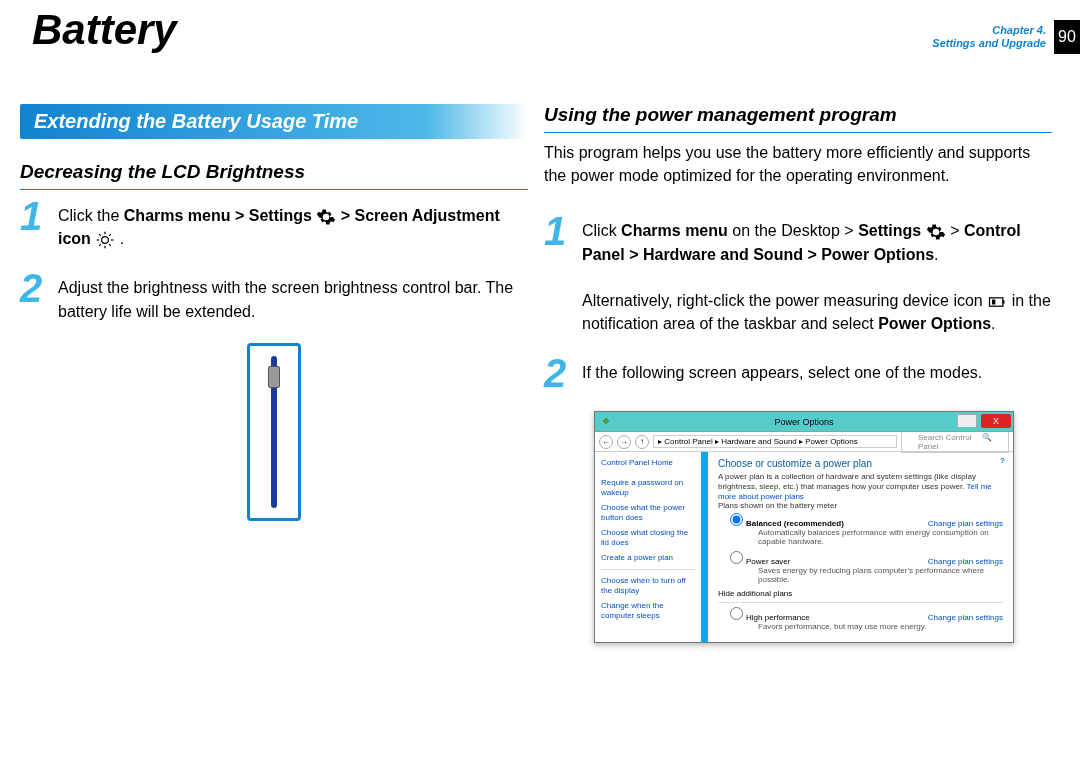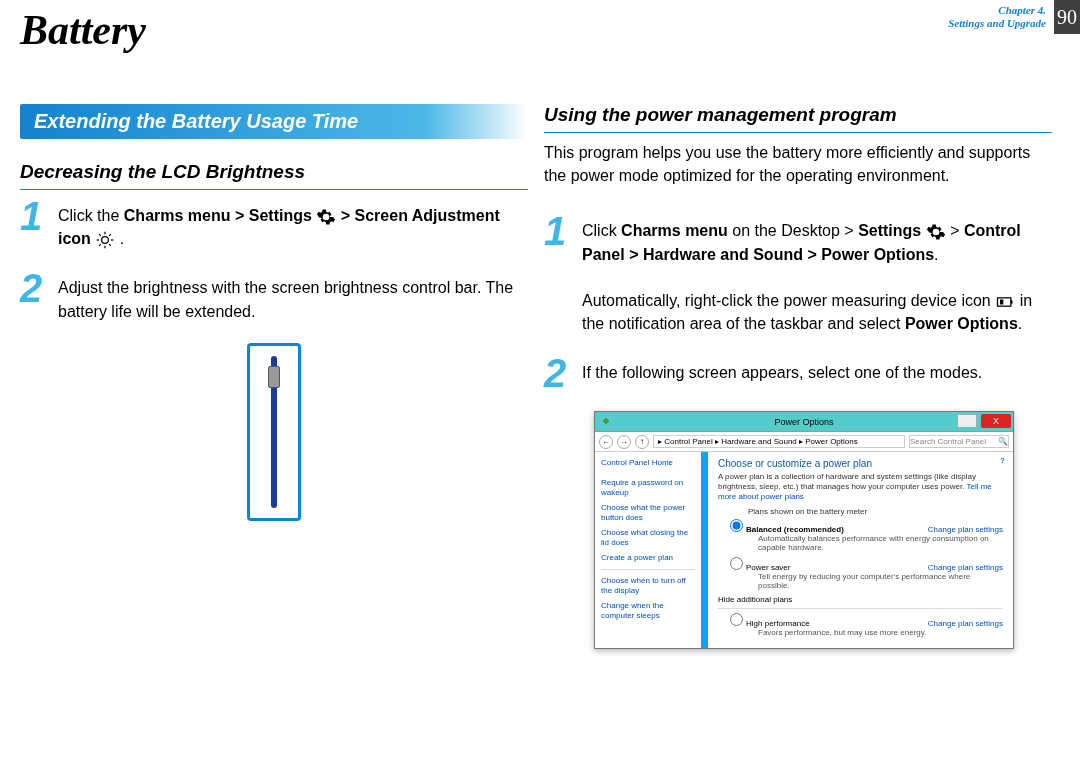--- a/index.html
+++ b/index.html
@@ -1,21 +1,21 @@
 <!DOCTYPE html>
 <html><head>
 <meta charset="utf-8">
 <style>
   * { box-sizing: border-box; margin: 0; padding: 0; }
   body { font-family: "Segoe UI", Arial, sans-serif; width: 1080px; height: 766px; background: #fff; color: #000; position: relative; overflow: hidden; }
-  .header { display: flex; justify-content: space-between; align-items: flex-start; padding: 0 0 0 20px; font-family: Liberation Serif, serif; }
+  .header { display: flex; justify-content: space-between; align-items: flex-end; padding: 0 0 0 32px; }
   .page-title { font-size: 42px; font-weight: bold; font-style: italic; color: #000; margin-top: 6px; }
   .chapter-box { display: flex; align-items: center; }
   .chapter-text { text-align: right; font-size: 11px; font-weight: bold; font-style: italic; color: #1283d1; line-height: 1.2; margin-right: 8px; }
-  .page-num { background: #404040; color: #fff; font-size: 20px; width: 26px; height: 34px; display: flex; align-items: center; justify-content: center; }
+  .page-num { background: #000000; color: #fff; font-size: 16px; width: 26px; height: 34px; display: flex; align-items: center; justify-content: center; }
   .columns { display: flex; gap: 16px; padding: 20px 28px 0 20px; margin-top: 30px; }
   .col { flex: 1; }
   .section-bar {
     background: linear-gradient(to right, #1283d1 0%, #4db8e8 80%, rgba(77,184,232,0) 100%);
     color: #fff; font-size: 20px; font-weight: bold; font-style: italic;
     padding: 6px 14px; margin-bottom: 22px; border-radius: 2px;
   }
   .subheading {
     font-size: 19px; font-weight: bold; font-style: italic; color: #000;
     border-bottom: 1.5px solid #1283d1; padding-bottom: 6px; margin-bottom: 8px;
@@ -32,39 +32,39 @@
   .body-text { font-size: 16px; line-height: 1.45; margin-bottom: 26px; }
   .screenshot { border: 1px solid #777; box-shadow: 0 2px 6px rgba(0,0,0,.3); margin: 10px 0 0 50px; width: 420px; font-size: 8px; background: #fff; }
   .ss-titlebar { background: #5cc; height: 20px; display: flex; align-items: center; justify-content: center; position: relative; border-bottom: 1px solid #999; }
   .ss-titlebar .ttl { font-size: 9px; }
   .ss-close { position: absolute; right: 2px; top: 2px; width: 30px; height: 14px; background: #d22; color: #fff; font-size: 9px; display: flex; align-items: center; justify-content: center; border-radius: 2px; }
   .ss-min { position: absolute; right: 36px; top: 2px; width: 20px; height: 14px; background: #eee; border: 1px solid #aaa; }
   .ss-leaf { position: absolute; left: 6px; top: 4px; width: 10px; height: 10px; background: radial-gradient(circle, #4a9d3a 40%, transparent 41%); border-radius: 50%; }
   .ss-nav { display: flex; align-items: center; height: 20px; border-bottom: 1px solid #ccc; padding: 0 4px; gap: 4px; }
   .ss-nav-arrow { width: 14px; height: 14px; border: 1px solid #aaa; border-radius: 50%; display: flex; align-items: center; justify-content: center; font-size: 8px; }
   .ss-crumbs { flex: 1; border: 1px solid #ccc; padding: 1px 4px; overflow: hidden; white-space: nowrap; }
-  .ss-search { width: 100px; border: 1px solid #ccc; padding: 1px 0; color: #888; display: flex; justify-content: space-between; }
+  .ss-search { width: 108px; border: 1px solid #ccc; padding: 1px 16px; color: #888; display: flex; justify-content: space-between; }
   .ss-body { display: flex; min-height: 180px; }
   .ss-side { width: 113px; border-right: 7px solid #0ea5e9; padding: 6px 6px; }
   .ss-side .link { color: #0050c8; margin-bottom: 6px; line-height: 1.2; }
   .ss-side .home { margin-bottom: 10px; }
   .ss-side hr { border: none; border-top: 1px solid #ddd; margin: 6px 0; }
   .ss-main { flex: 1; padding: 6px 10px; position: relative; }
   .ss-help { position: absolute; right: 8px; top: 4px; color: #0080c8; font-weight: bold; }
   .ss-h { color: #0b5aa0; font-size: 10px; margin-bottom: 3px; }
-  .ss-p { color: #333; margin-bottom: 6px; line-height: 1.2; }
+  .ss-p { color: #333; margin-bottom: 0; line-height: 1.2; }
   .ss-p a { color: #0050c8; }
   .ss-plan { margin: 3px 0 2px 12px; }
   .ss-plan-row { display: flex; justify-content: space-between; align-items: baseline; }
   .ss-plan-row .chg { color: #0050c8; }
   .ss-plan input { margin-right: 3px; }
   .ss-desc { color: #555; margin: 0 0 5px 28px; }
   .ss-hide { margin-top: 4px; }
   .ss-hr { border-top: 1px solid #ddd; margin: 4px 0; }
-  .ss-subh { color: #333; margin-bottom: 2px; margin-left: 30px; }
+  .ss-subh { color: #333; margin-bottom: 2px; }
 </style>
 </head>
 <body>
 
 <div class="header">
   <div class="page-title">Battery</div>
   <div class="chapter-box">
     <div class="chapter-text">
       <div>Chapter 4.</div>
       <div>Settings and Upgrade</div>
@@ -125,21 +125,21 @@
     <div class="step">
       <div class="step-num">1</div>
       <div class="step-body">
         <span>Click </span><b>Charms menu</b><span> on the Desktop &gt; </span><b>Settings </b>
         <span class="gear-icon">
           <svg viewBox="0 0 24 24">
               <path fill="#000" d="M12 8a4 4 0 100 8 4 4 0 000-8zm9 4a7 7 0 01-.1 1.1l2.1 1.6-2 3.5-2.5-1a7 7 0 01-1.9 1.1l-.4 2.7h-4l-.4-2.7a7 7 0 01-1.9-1.1l-2.5 1-2-3.5 2.1-1.6A7 7 0 013 12a7 7 0 01.1-1.1L1 9.3l2-3.5 2.5 1A7 7 0 017.4 5.7L7.8 3h4l.4 2.7a7 7 0 011.9 1.1l2.5-1 2 3.5-2.1 1.6c.1.4.1.7.1 1.1z"></path>
             </svg>
         </span><span> &gt; </span><b>Control Panel &gt; Hardware and Sound &gt; Power Options</b>.
         <br><br>
-        <span>Automatically, right-click the power measuring device icon </span>
+        <span>Alternatively, right-click the power measuring device icon </span>
         <span class="batt-icon">
           <svg viewBox="0 0 24 24">
               <rect x="3" y="7" width="16" height="10" fill="none" stroke="#000" stroke-width="1.5"></rect>
               <rect x="19" y="10" width="2" height="4" fill="#000"></rect>
               <rect x="6" y="9" width="4" height="6" fill="#000"></rect>
             </svg>
         </span>
         <span> in the notification area of the taskbar and select </span><b>Power Options</b><span>.</span>
       </div>
     </div>
@@ -185,21 +185,21 @@
           <div class="ss-plan">
             <div class="ss-plan-row">
                 <label><input type="radio" checked="" style=""><b>Balanced (recommended)</b></label>
                 <span class="chg">Change plan settings</span>
               </div>
             <div class="ss-desc">Automatically balances performance with energy consumption on capable hardware.</div>
             <div class="ss-plan-row">
                 <label><input type="radio" style=""><span>Power saver</span></label>
                 <span class="chg">Change plan settings</span>
               </div>
-            <div class="ss-desc">Tell energy by reducing your computer's performance where possible.</div>
+            <div class="ss-desc">Saves energy by reducing plans computer's performance where possible.</div>
           </div>
           <div class="ss-hide">Hide additional plans</div>
           <div class="ss-hr"></div>
           <div class="ss-plan">
             <div class="ss-plan-row">
                 <label><input type="radio" style=""><span>High performance</span></label>
                 <span class="chg">Change plan settings</span>
               </div>
             <div class="ss-desc">Favors performance, but may use more energy.</div>
           </div>

